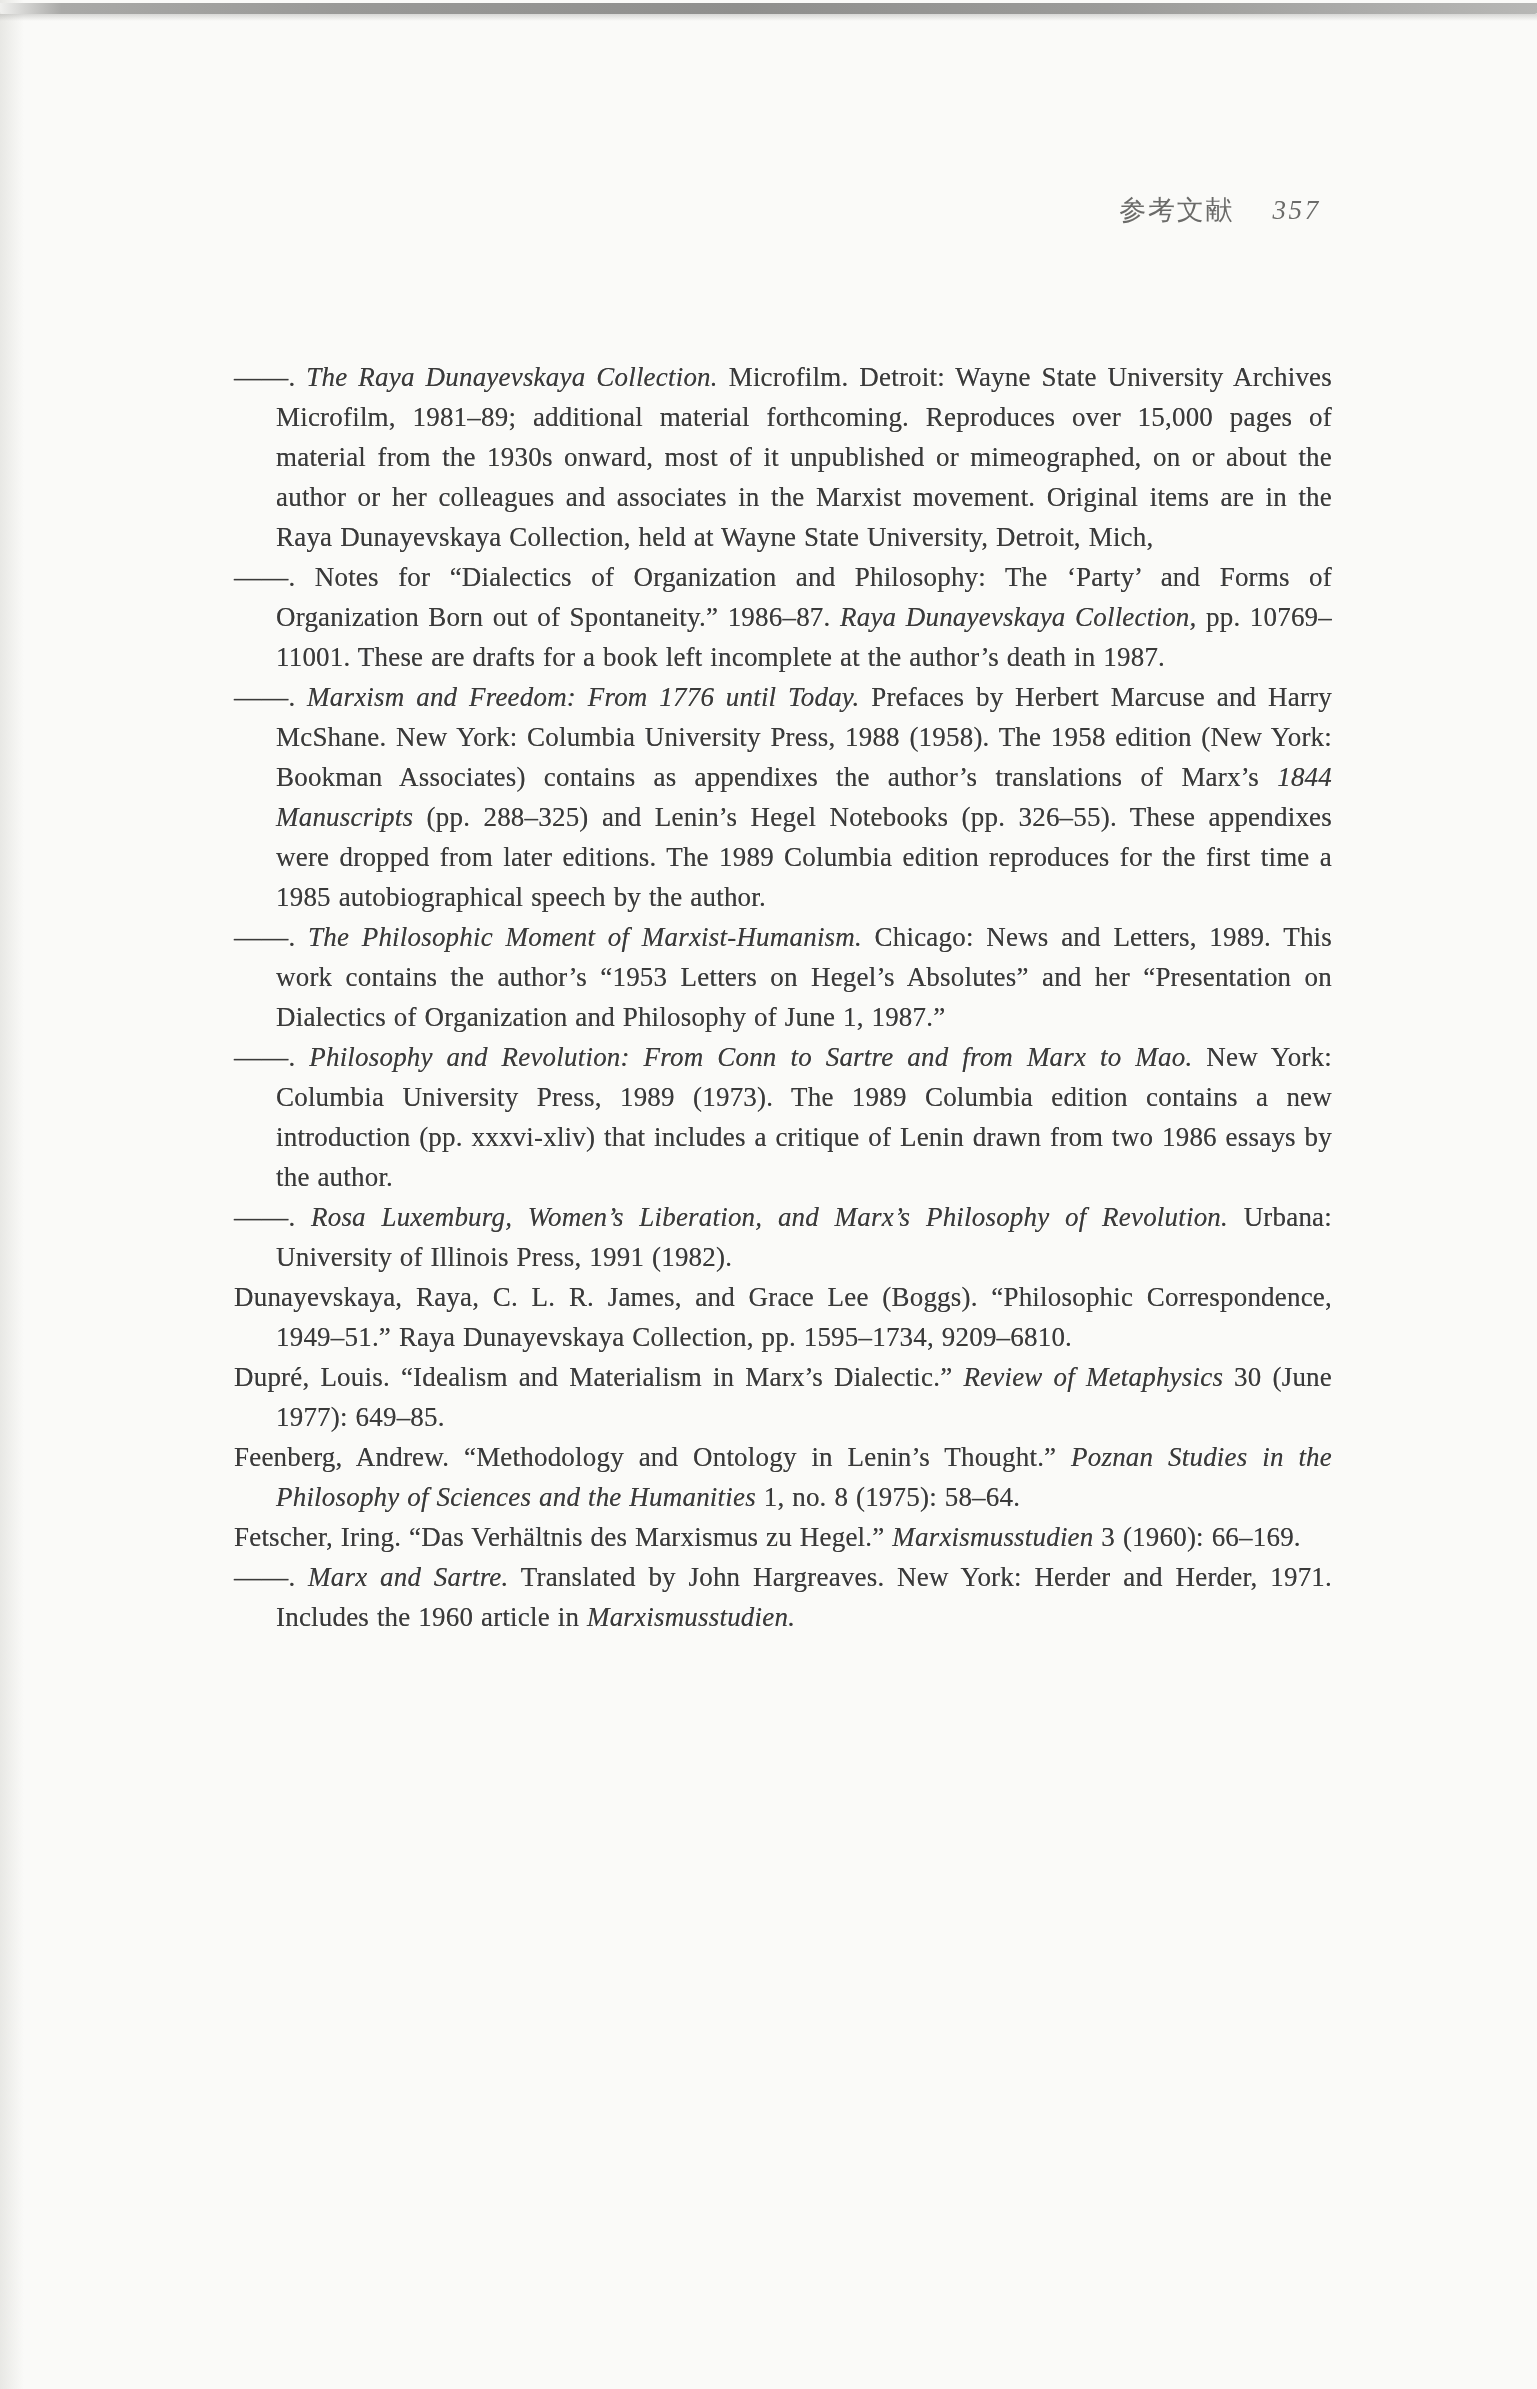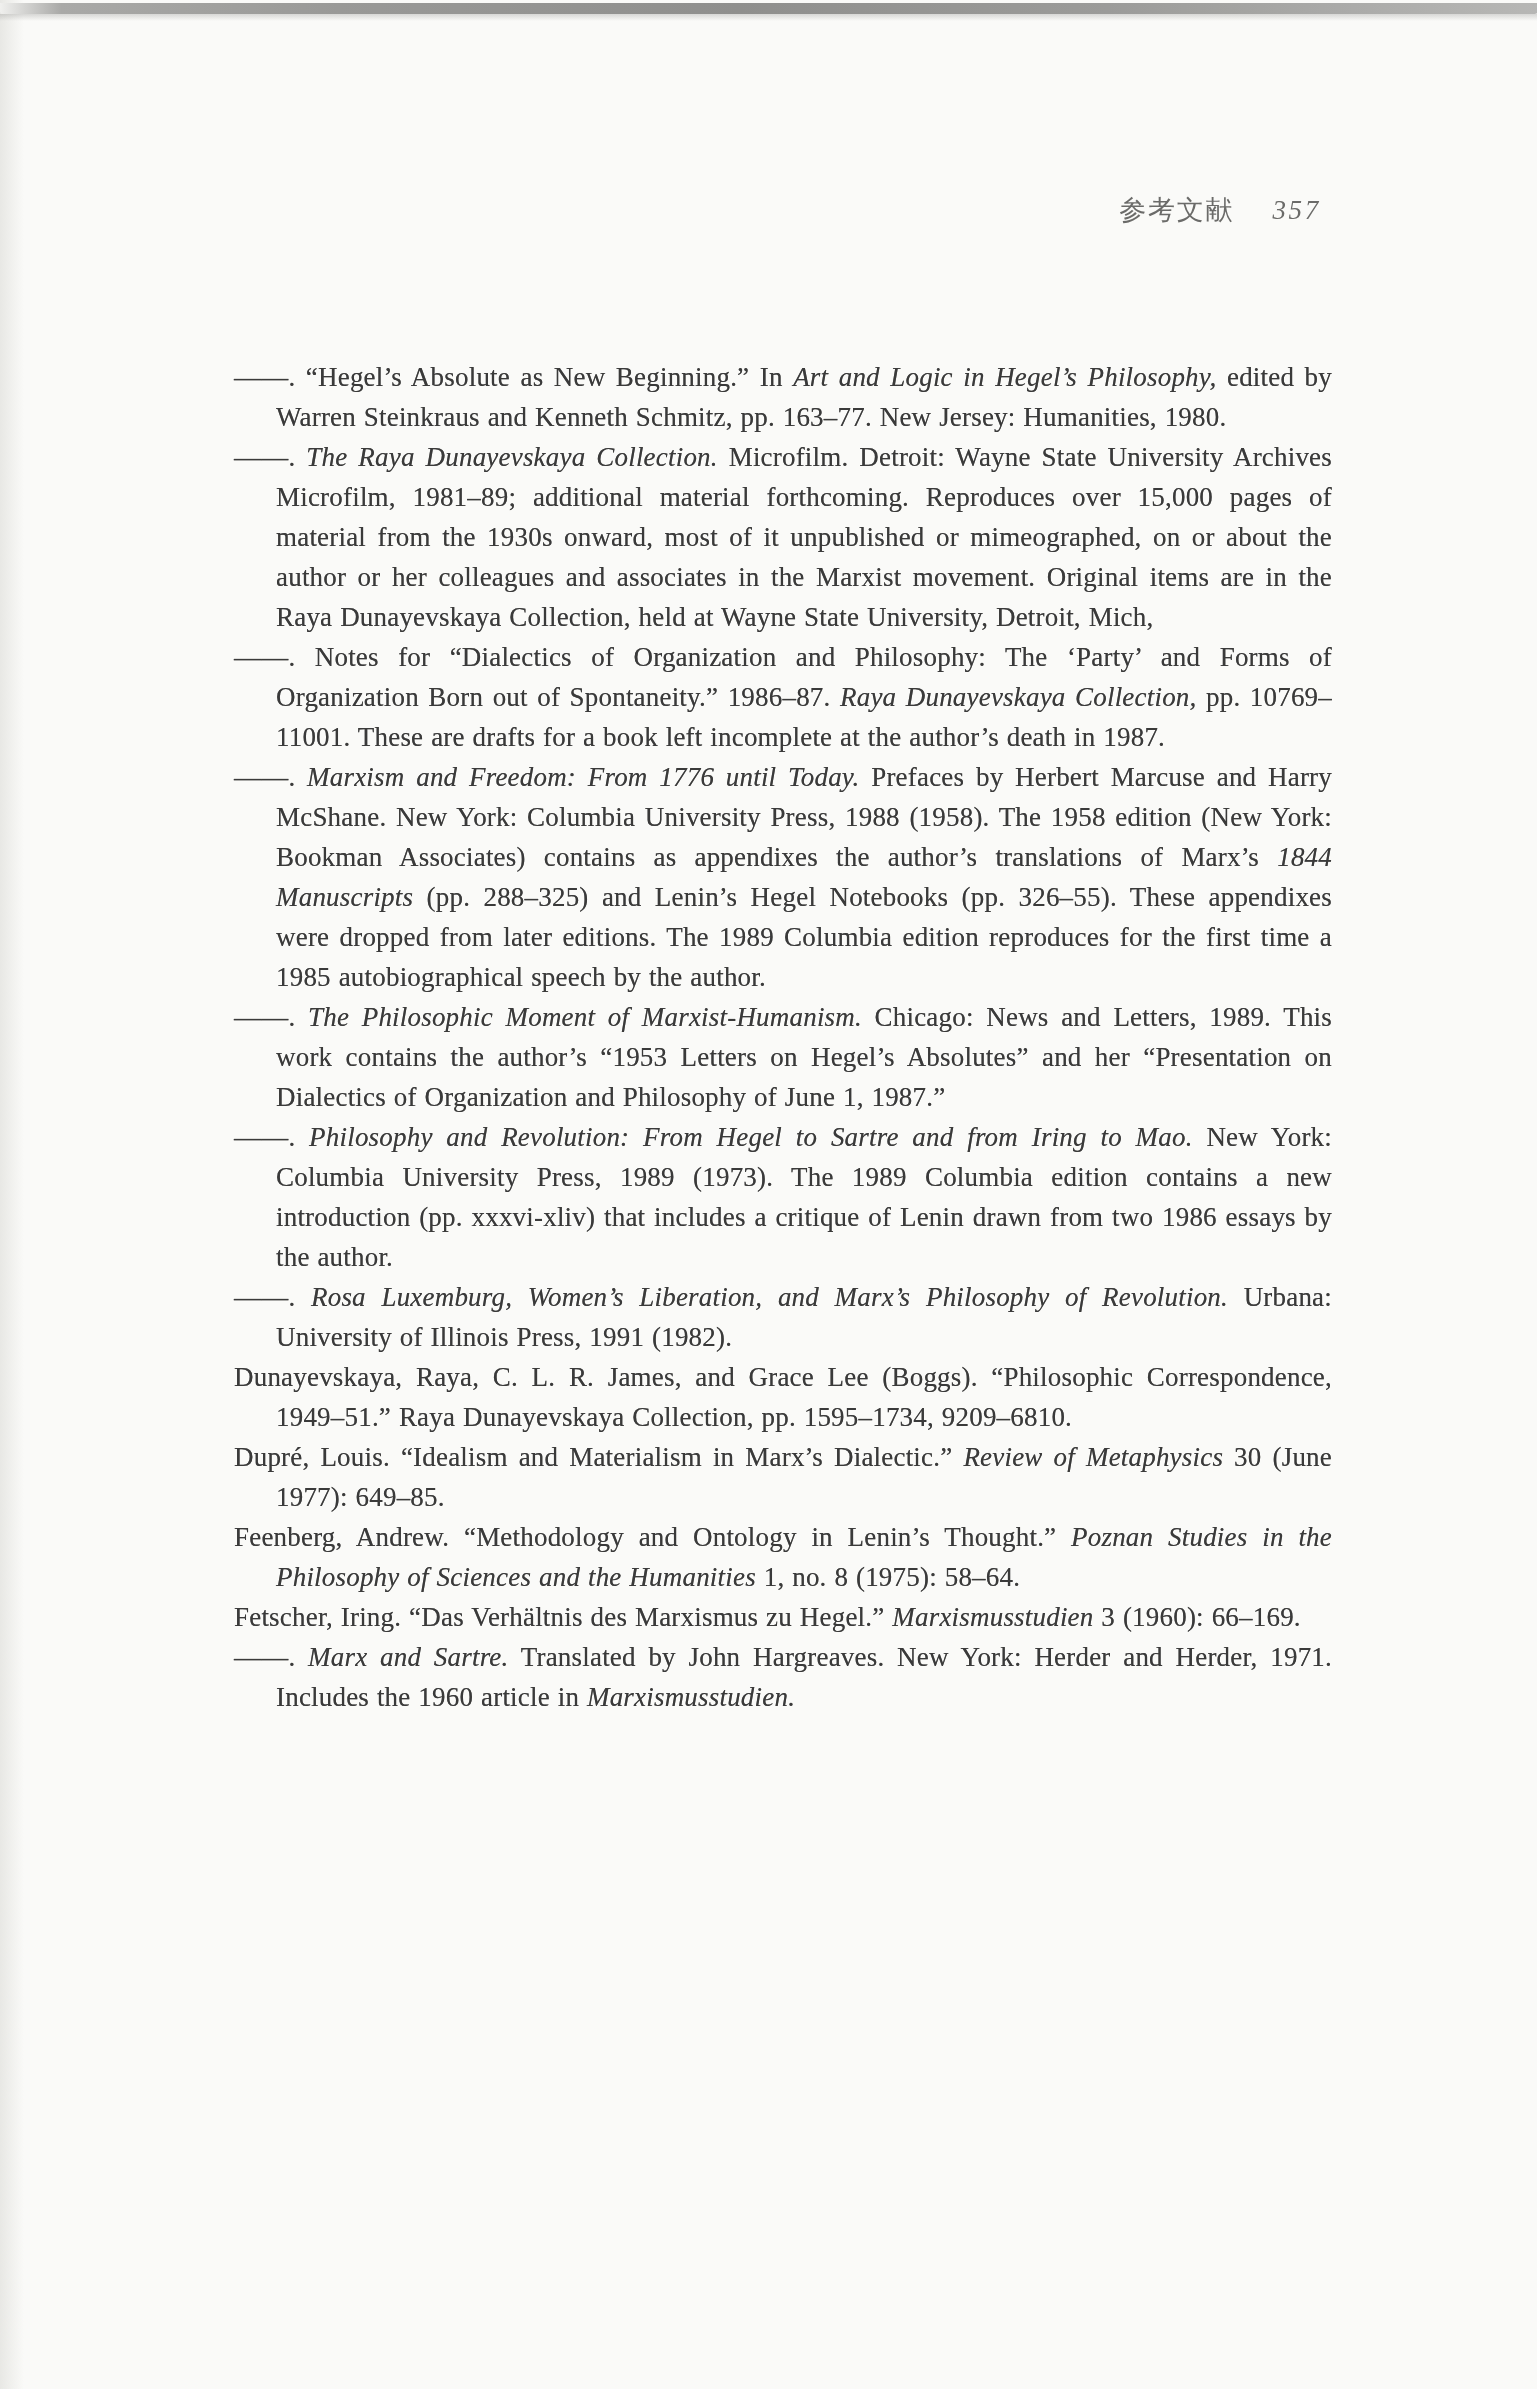--- a/index.html
+++ b/index.html
@@ -87,26 +87,25 @@
 
 <div class="page">
   <div class="scan-band"></div>
 
   <div class="running-header">
     <span class="kanji">参考文献</span>
     <span class="folio">357</span>
   </div>
 
   <main class="bib">
-      <p class="entry"><span>——. “Hegel’s Absolute as New Beginning.” In </span><span class="it">Art and Logic in Hegel’s Philosophy,</span><span> edited by Warren Steinkraus and Kenneth Schmitz, pp. 163–77. New Jersey: Humanities, 1980.</span></p>
       <p class="entry"><span>——. </span><span class="it">The Raya Dunayevskaya Collection.</span><span> Microfilm. Detroit: Wayne State University Archives Microfilm, 1981–89; additional material forthcoming. Reproduces over 15,000 pages of material from the 1930s onward, most of it unpublished or mimeographed, on or about the author or her colleagues and associates in the Marxist movement. Original items are in the Raya Dunayevskaya Collection, held at Wayne State University, Detroit, Mich,</span></p>
       <p class="entry"><span>——. Notes for “Dialectics of Organization and Philosophy: The ‘Party’ and Forms of Organization Born out of Spontaneity.” 1986–87. </span><span class="it">Raya Dunayevskaya Collection,</span><span> pp. 10769–11001. These are drafts for a book left incomplete at the author’s death in 1987.</span></p>
       <p class="entry"><span>——. </span><span class="it">Marxism and Freedom: From 1776 until Today.</span><span> Prefaces by Herbert Marcuse and Harry McShane. New York: Columbia University Press, 1988 (1958). The 1958 edition (New York: Bookman Associates) contains as appendixes the author’s translations of Marx’s </span><span class="it">1844 Manuscripts</span><span> (pp. 288–325) and Lenin’s Hegel Notebooks (pp. 326–55). These appendixes were dropped from later editions. The 1989 Columbia edition reproduces for the first time a 1985 autobiographical speech by the author.</span></p>
       <p class="entry"><span>——. </span><span class="it">The Philosophic Moment of Marxist-Humanism.</span><span> Chicago: News and Letters, 1989. This work contains the author’s “1953 Letters on Hegel’s Absolutes” and her “Presentation on Dialectics of Organization and Philosophy of June 1, 1987.”</span></p>
-      <p class="entry"><span>——. </span><span class="it">Philosophy and Revolution: From Hegel to Sartre and from Iring to Mao.</span><span> New York: Columbia University Press, 1989 (1973). The 1989 Columbia edition contains a new introduction (pp. xxxvi-xliv) that includes a critique of Lenin drawn from two 1986 essays by the author.</span></p>
+      <p class="entry"><span>——. </span><span class="it">Philosophy and Revolution: From Conn to Sartre and from Marx to Mao.</span><span> New York: Columbia University Press, 1989 (1973). The 1989 Columbia edition contains a new introduction (pp. xxxvi-xliv) that includes a critique of Lenin drawn from two 1986 essays by the author.</span></p>
       <p class="entry"><span>——. </span><span class="it">Rosa Luxemburg, Women’s Liberation, and Marx’s Philosophy of Revolution.</span><span> Urbana: University of Illinois Press, 1991 (1982).</span></p>
       <p class="entry"><span>Dunayevskaya, Raya, C. L. R. James, and Grace Lee (Boggs). “Philosophic Correspondence, 1949–51.” Raya Dunayevskaya Collection, pp. 1595–1734, 9209–6810.</span></p>
       <p class="entry"><span>Dupré, Louis. “Idealism and Materialism in Marx’s Dialectic.” </span><span class="it">Review of Metaphysics</span><span> 30 (June 1977): 649–85.</span></p>
       <p class="entry"><span>Feenberg, Andrew. “Methodology and Ontology in Lenin’s Thought.” </span><span class="it">Poznan Studies in the Philosophy of Sciences and the Humanities</span><span> 1, no. 8 (1975): 58–64.</span></p>
       <p class="entry"><span>Fetscher, Iring. “Das Verhältnis des Marxismus zu Hegel.” </span><span class="it">Marxismusstudien</span><span> 3 (1960): 66–169.</span></p>
       <p class="entry"><span>——. </span><span class="it">Marx and Sartre.</span><span> Translated by John Hargreaves. New York: Herder and Herder, 1971. Includes the 1960 article in </span><span class="it">Marxismusstudien.</span></p>
     </main>
 </div>
 
 

